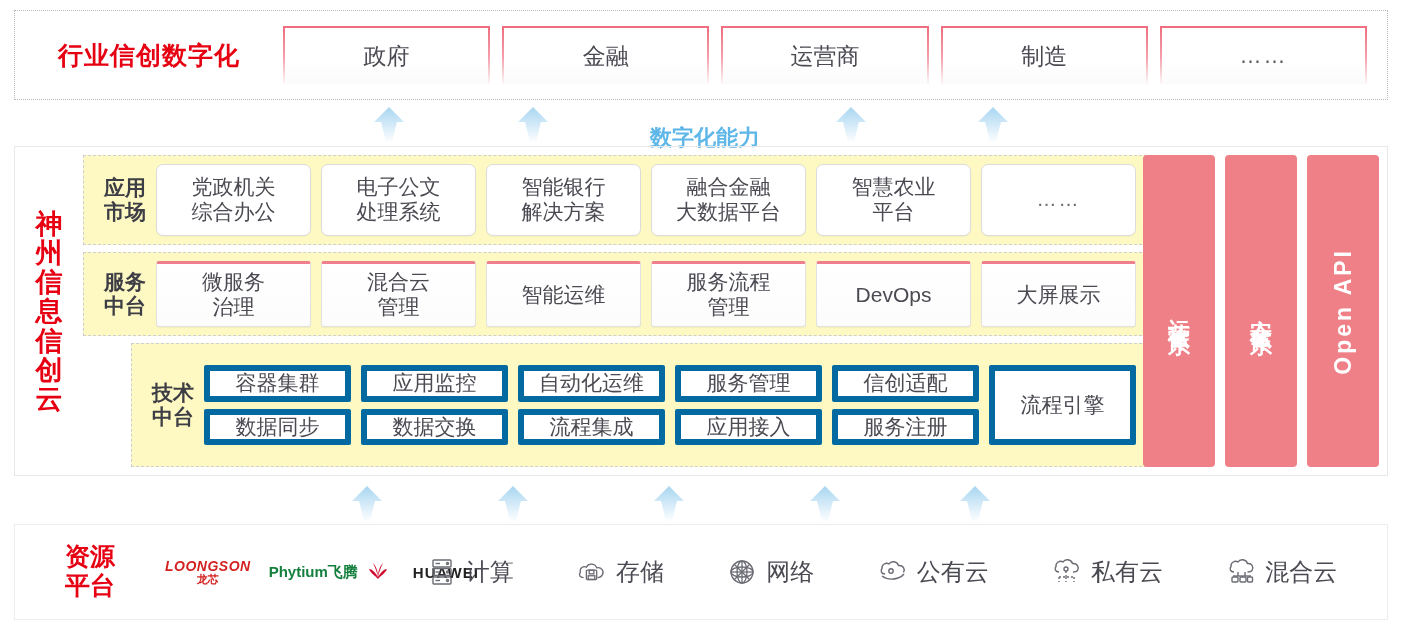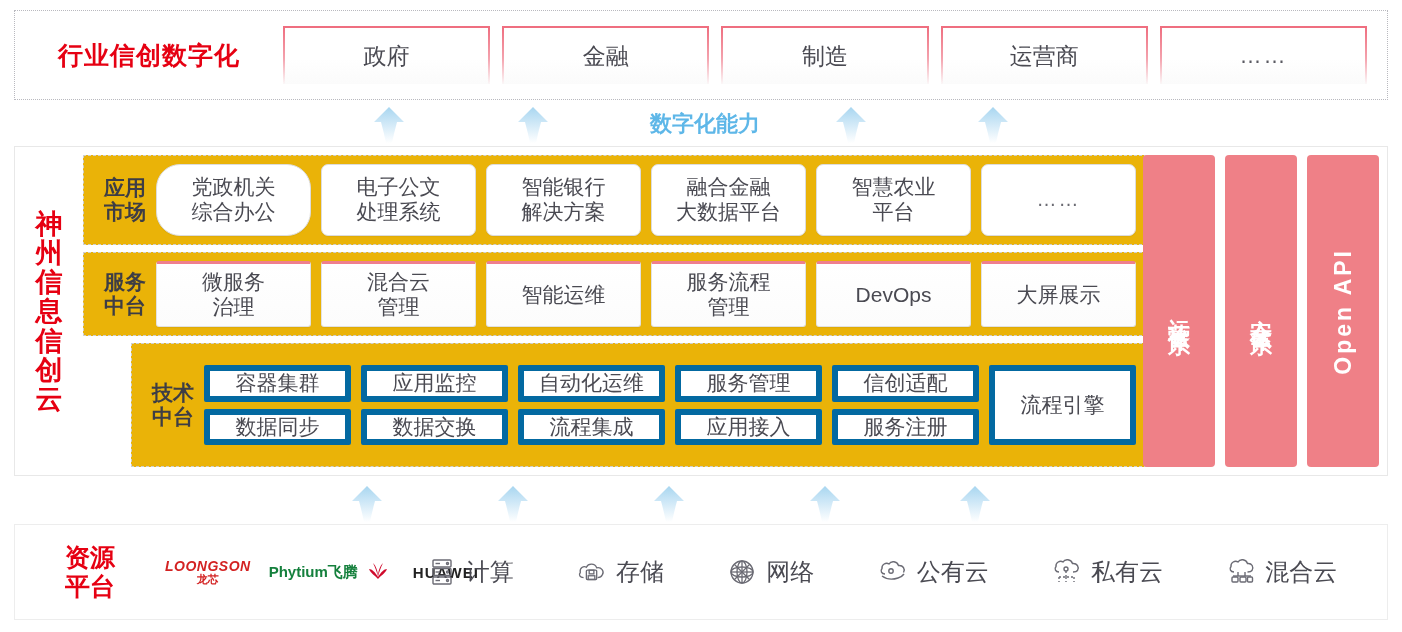--- a/index.html
+++ b/index.html
@@ -41,21 +41,21 @@
 
   
   .arrow-strip-top{
     position:absolute;left:14px;top:103px;width:1374px;height:40px;
   }
   .arrow{
     position:absolute;bottom:0;width:42px;height:36px;
   }
   .arrow svg{display:block;}
   .cap-label{
-    position:absolute;left:636px;top:6px;
+    position:absolute;left:636px;top:20px;
     font-size:22px;color:#5eb7e8;font-weight:bold;
     white-space:nowrap;
   }
 
   
   .cloud-panel{
     position:absolute;left:14px;top:146px;width:1374px;height:330px;
     border:1px solid #e8e8e8;
     box-sizing:border-box;
     display:flex;
@@ -68,21 +68,21 @@
   }
   .cloud-side-title span{display:block;}
 
   .cloud-body{
     flex:1;display:flex;flex-direction:column;
     gap:7px;padding:8px 8px 8px 0;box-sizing:border-box;
     position:relative;
   }
   .layer-row{display:flex;gap:10px;}
   .layer-panel{
-    flex:1;background:#eab308;border:1px dashed #cfcfcf;
+    flex:1;background:#fef9c3;border:1px dashed #cfcfcf;
     box-sizing:border-box;display:flex;align-items:center;
     padding:8px 10px;
   }
   .layer-label{
     width:62px;flex:none;text-align:center;
     font-weight:bold;font-size:21px;line-height:1.12;color:#3d3d45;
   }
   .layer-label span{display:block;}
   .cells{flex:1;display:flex;gap:10px;}
   .cell{
@@ -139,21 +139,21 @@
   
   .resource-band{
     position:absolute;left:14px;top:524px;width:1374px;height:96px;
     border:1px solid #ededed;box-sizing:border-box;
     display:flex;align-items:center;
   }
   .resource-title{
     width:150px;text-align:center;
     color:#e60012;font-weight:bold;font-size:25px;line-height:1.15;
   }
-  .resource-title span{display:block;}
+  .resource-title span{display:block;font-family:Liberation Serif, serif;}
   .vendor-logos{
     width:230px;display:flex;flex-direction:row;
     align-items:center;gap:9px;
   }
   .logo-row{display:flex;align-items:center;gap:18px;}
   .logo-loongson{display:flex;flex-direction:column;align-items:center;line-height:1;}
   .logo-loongson .en{
     color:#d32222;font-weight:bold;font-size:14px;
     font-style:italic;letter-spacing:0.5px;
   }
@@ -181,22 +181,22 @@
   .res-item .ico svg{display:block;}
 </style>
 </head>
 <body>
 
 <div class="industry-band">
   <div class="industry-title">行业信创数字化</div>
   <div class="industry-cards">
     <div class="industry-card">政府</div>
     <div class="industry-card">金融</div>
+    <div class="industry-card">运营商</div>
     <div class="industry-card">制造</div>
-    <div class="industry-card">运营商</div>
     <div class="industry-card dots">……</div>
   </div>
 </div>
 
 <div class="arrow-strip-top">
   <div class="arrow" style="left:354px;">
     <svg width="42" height="36" viewBox="0 0 42 36">
         <defs>
           <linearGradient id="ag1" x1="0" y1="1" x2="0" y2="0">
             <stop offset="0" stop-color="#ffffff"></stop>
@@ -239,21 +239,21 @@
 
   <div class="cloud-body">
 
     <div class="layer-row">
       <div class="layer-panel" style="margin-right:232px;">
         <div class="layer-label">
           <span>应用</span>
           <span>市场</span>
         </div>
         <div class="cells">
-          <div class="cell app-cell" style="white-space:pre-line;border-radius:24px;">党政机关
+          <div class="cell app-cell" style="white-space:pre-line;">党政机关
 综合办公</div>
           <div class="cell app-cell" style="white-space:pre-line;">电子公文
 处理系统</div>
           <div class="cell app-cell" style="white-space:pre-line;">智能银行
 解决方案</div>
           <div class="cell app-cell" style="white-space:pre-line;">融合金融
 大数据平台</div>
           <div class="cell app-cell" style="white-space:pre-line;">智慧农业
 平台</div>
           <div class="cell app-cell dots">……</div>

